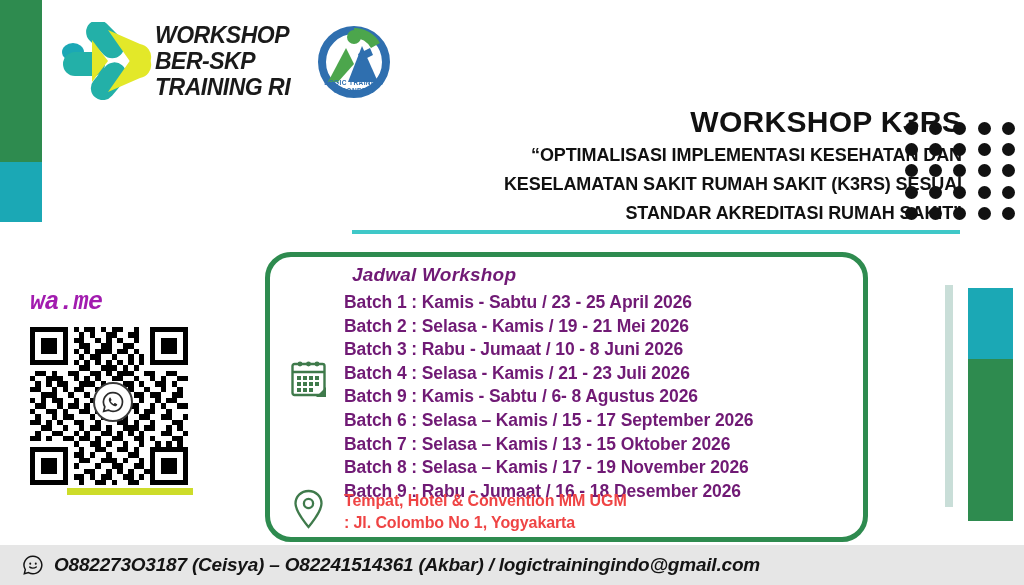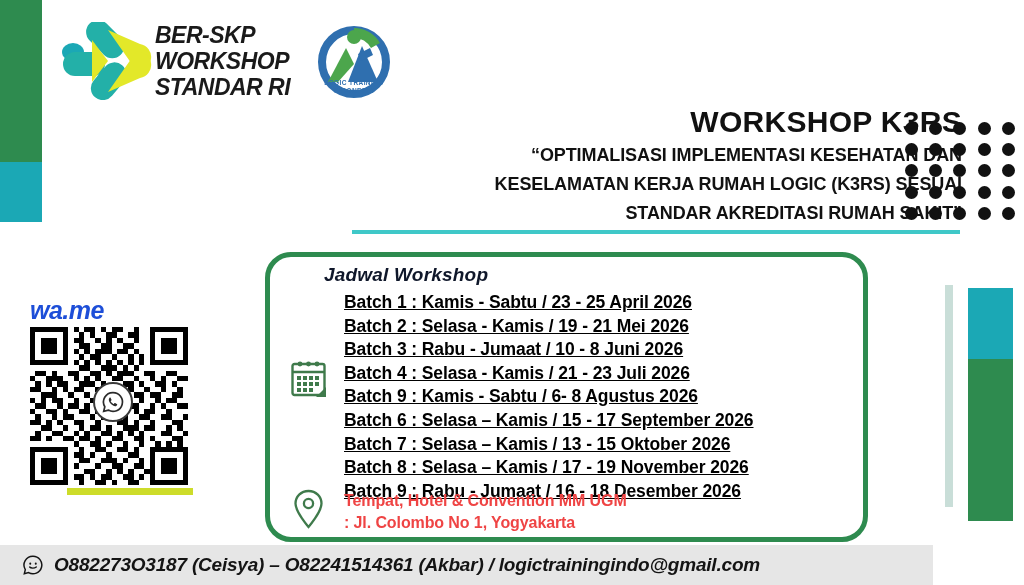--- a/index.html
+++ b/index.html
@@ -66,23 +66,23 @@
     font-size:18px; font-weight:bold; line-height:29px; letter-spacing:-0.1px;
     margin-top:3px;
   }
   .title-rule {
     position:absolute; left:352px; top:230px; width:608px; height:4px;
     background:#3FC8C8;
   }
 
   
   .wa-label {
-    position:absolute; left:30px; top:296px;
+    position:absolute; left:30px; top:288px;
     font-size:25px; font-weight:bold; font-style:italic;
-    letter-spacing:-0.5px; color:#1d4ed8;
+    letter-spacing:-0.5px; color:#a21caf;font-family:Liberation Mono, monospace;
   }
   .qr-wrap {
     position:absolute; left:27px; top:327px; width:164px; height:158px;
   }
   .qr-wrap svg { display:block; width:100%; height:100%; }
   .wa-badge {
     position:absolute; left:93px; top:382px; width:40px; height:40px;
     border-radius:50%; background:#fff; border:2px solid #3a3a3a;
     display:flex; align-items:center; justify-content:center;
   }
@@ -95,31 +95,31 @@
   .sched-box {
     position:absolute; left:265px; top:252px;
     width:603px; height:290px;
     border:5px solid #2E8B4F; border-radius:26px;
     background:#ffffff;
   }
   .cal-icon { position:absolute; left:291px; top:359px; width:35px; height:38px; }
   .pin-icon { position:absolute; left:293px; top:489px; width:31px; height:40px; }
 
   .sched-heading {
-    position:absolute; left:324px; top:264px;
+    position:absolute; left:352px; top:264px;
     font-size:19px; font-weight:bold; font-style:italic;
-    color:#0f172a; letter-spacing:0.2px;
+    color:#701a75; letter-spacing:0.2px;
   }
   .batch-list {
     position:absolute; left:344px; top:291px;
     list-style:none;
   }
   .batch-list li {
-    font-size:17.5px; font-weight:bold; color:#000000;
-    line-height:23.6px; white-space:nowrap; letter-spacing:-0.1px;text-decoration:underline;
+    font-size:17.5px; font-weight:bold; color:#701a75;
+    line-height:23.6px; white-space:nowrap; letter-spacing:-0.1px;
   }
   .venue {
     position:absolute; left:344px; top:490px;
     font-size:16px; font-weight:bold; color:#ef4444;
     line-height:22px; letter-spacing:-0.1px;
   }
 
   
   .thin-bar {
     position:absolute; left:945px; top:285px; width:8px; height:222px;
@@ -129,21 +129,21 @@
     position:absolute; left:968px; top:288px; width:45px; height:71px;
     background:#1BA8B5;
   }
   .right-bar-green {
     position:absolute; left:968px; top:359px; width:45px; height:162px;
     background:#2E8B4F;
   }
 
   
   .footer {
-    position:absolute; left:0; bottom:0; width:933px; height:40px;
+    position:absolute; left:0; bottom:0; width:1024px; height:40px;
     background:#E6E6E6;
     display:flex; align-items:center;
   }
   .footer-icon { margin-left:22px; width:22px; height:22px; flex:0 0 auto; }
   .footer-text {
     margin-left:10px;
     font-size:19px; font-weight:bold; font-style:italic;
     color:#141414; letter-spacing:-0.2px; white-space:nowrap;
   }
 </style>
@@ -158,23 +158,23 @@
   <svg viewBox="0 0 90 78" xmlns="http://www.w3.org/2000/svg" aria-hidden="true">
     <path d="M13 30 h18 a12 12 0 0 1 0 24 h-18 a12 12 0 0 1 0 -24 z" fill="#23B0A8"></path>
     <path d="M34 6 a12 12 0 0 1 24 0 v20 a12 12 0 0 1 -24 0 z" fill="#23B0A8" transform="rotate(-45 46 20)"></path>
     <path d="M34 50 a12 12 0 0 1 24 0 v18 a12 12 0 0 1 -24 0 z" fill="#23B0A8" transform="rotate(40 46 60)"></path>
     <path d="M46 8 L78 22 a13 13 0 0 1 -4 26 z" fill="#E3E829"></path>
     <path d="M46 70 L78 56 a13 13 0 0 0 -4 -26 z" fill="#E3E829"></path>
     <path d="M46 39 L30 18 L30 60 z" fill="#E3E829"></path>
   </svg>
 </div>
 <div class="logo-title">
+  <div>WORKSHOP</div>
   <div>BER-SKP</div>
-  <div>WORKSHOP</div>
-  <div>STANDAR RI</div>
+  <div>TRAINING RI</div>
 </div>
 
 <div class="logic-logo">
   <svg viewBox="0 0 92 76" xmlns="http://www.w3.org/2000/svg" aria-hidden="true">
     <path d="M46 6 a32 32 0 1 0 0 64 a32 32 0 1 0 0 -64 z" fill="none" stroke="#2F6FAF" stroke-width="8"></path>
     <path d="M46 4 a30 30 0 0 1 26 15 l-9 5 a20 20 0 0 0 -17 -10 z" fill="#4CA64C"></path>
     <circle cx="46" cy="13" r="7" fill="#4CA64C"></circle>
     <path d="M20 58 L38 24 L46 40 L30 58 z" fill="#4CA64C"></path>
     <path d="M40 58 L54 22 L70 58 z" fill="#2F6FAF"></path>
     <path d="M50 30 l12 -6 l3 7 l-12 6 z" fill="#2F6FAF"></path>
@@ -210,21 +210,21 @@
     <i></i>
     <i></i>
     <i></i>
     <i></i>
 </div>
 
 <div class="title-block">
   <div class="title-main">WORKSHOP K3RS</div>
   <div class="title-sub">
     <div>“OPTIMALISASI IMPLEMENTASI KESEHATAN DAN</div>
-    <div>KESELAMATAN KERJA RUMAH LOGIC (K3RS) SESUAI</div>
+    <div>KESELAMATAN SAKIT RUMAH SAKIT (K3RS) SESUAI</div>
     <div>STANDAR AKREDITASI RUMAH SAKIT”</div>
   </div>
 </div>
 <div class="title-rule"></div>
 
 <div class="wa-label">wa.me</div>
 <div class="qr-wrap">
   <svg viewBox="0 0 29 29" shape-rendering="crispEdges" xmlns="http://www.w3.org/2000/svg" aria-hidden="true">
     <rect width="29" height="29" fill="#fff"></rect>
     <g fill="#000">

